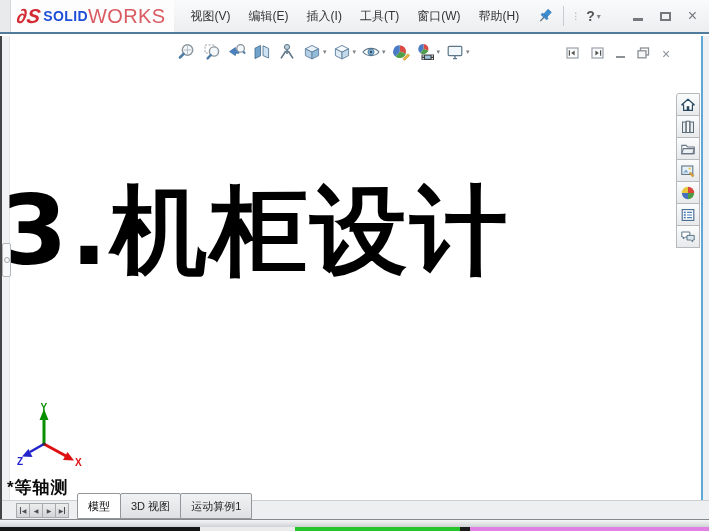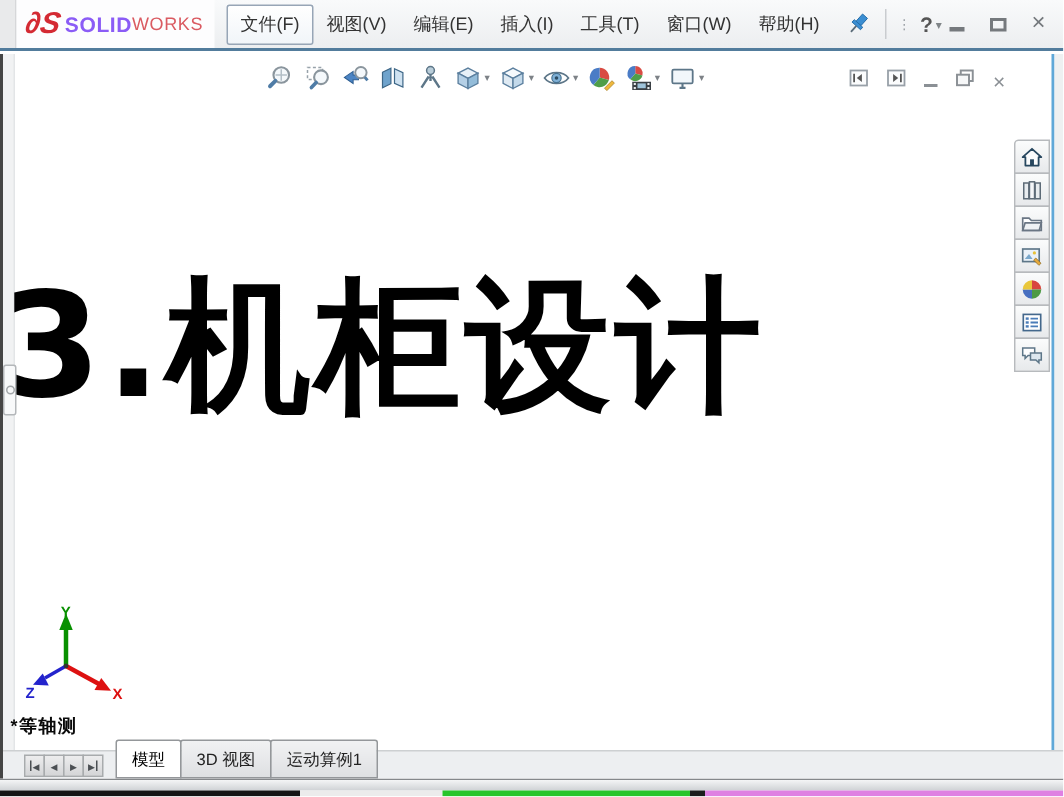--- a/index.html
+++ b/index.html
@@ -6,22 +6,22 @@
   .window{position:relative;width:709px;height:531px;background:#fff;
           font-family:"Liberation Sans",sans-serif;overflow:hidden;}
 
   
   .titlebar{position:absolute;top:0;left:0;right:0;height:34px;
             background:linear-gradient(#f9fafb,#eceef0);
             border-bottom:2px solid #527c9c;display:flex;align-items:center;box-sizing:border-box;}
   .corner-notch{width:10px;height:100%;background:#e9eaeb;border-right:1px solid #d6d7d9;}
   .logo{display:flex;align-items:center;padding:0 8px 0 6px;background:#fdfdfe;height:100%;}
   .logo-mark{color:#d42a33;font-style:italic;font-weight:bold;font-size:20px;transform:skewX(-10deg);}
-  .logo-solid{color:#8b5cf6;font-weight:bold;font-size:14px;letter-spacing:.4px;margin-left:3px;}
-  .logo-works{color:#da5a61;font-weight:400;font-size:12px;letter-spacing:.4px;}
+  .logo-solid{color:#1d4ed8;font-weight:bold;font-size:14px;letter-spacing:.4px;margin-left:3px;}
+  .logo-works{color:#da5a61;font-weight:400;font-size:20px;letter-spacing:.4px;}
   .menubar{display:flex;align-items:center;margin-left:8px;font-size:12px;color:#333;}
   .menu-item{padding:4px 8px;border:1px solid transparent;white-space:nowrap;cursor:default;}
   .menu-item.hl{border:1px solid #97a5b6;border-radius:2px;background:linear-gradient(#ffffff,#f1f5f9);}
   .pin-button{margin-left:8px;display:flex;align-items:center;}
   .tb-sep{width:1px;height:20px;background:#c9cccf;margin:0 7px 0 9px;}
   .grip{color:#9aa0a5;font-size:9px;margin-right:4px;}
   .help-button{font-size:14px;font-weight:bold;color:#555;margin:0 2px;}
   .caret{font-size:8px;color:#808588;}
   .win-controls{display:flex;align-items:center;gap:17px;margin-left:auto;margin-right:12px;}
   .glyph-min{width:10px;height:3px;background:#75797d;margin-top:7px;}
@@ -56,21 +56,21 @@
           border:1px solid #b7babd;margin-top:-1px;box-sizing:border-box;
           display:flex;align-items:center;justify-content:center;cursor:default;}
   .tp-btn.first{border-top-left-radius:3px;}
 
   
   .big-title{position:absolute;left:0;right:10px;top:146px;text-align:left;
              font-size:97px;line-height:1;font-weight:bold;color:#000;
              letter-spacing:3px;white-space:nowrap;font-family:"DejaVu Sans",sans-serif;}
 
   .triad{position:absolute;left:16px;top:366px;}
-  .view-name{position:absolute;left:7px;top:440px;font-size:12px;font-weight:bold;color:#0a0a0a;letter-spacing:1px;}
+  .view-name{position:absolute;left:7px;top:440px;font-size:17px;font-weight:bold;color:#0a0a0a;letter-spacing:1px;}
 
   
   .tabbar{position:absolute;left:0;right:0;top:500px;height:19px;background:#edeff1;
           border-top:1px solid #cdd0d2;display:flex;align-items:flex-end;box-sizing:border-box;z-index:10;}
   .tab-nav{display:flex;margin-left:17px;margin-bottom:1px;}
   .tab-nav-btn{width:14px;height:15px;font-size:6px;color:#4b4f53;
                background:linear-gradient(#ededee,#d4d5d7);border:1px solid #a8abad;margin-left:-1px;
                display:flex;align-items:center;justify-content:center;box-sizing:border-box;cursor:default;}
   .tab-nav-btn.endcap-l::before{content:"";width:1px;height:7px;background:#4b4f53;margin-right:1px;}
   .tab-nav-btn.endcap-r::after{content:"";width:1px;height:7px;background:#4b4f53;margin-left:1px;}
@@ -95,21 +95,20 @@
 <div class="window">
 
   <div class="titlebar">
     <div class="corner-notch"></div>
     <div class="logo">
       <span class="logo-mark">∂S</span>
       <span class="logo-solid">SOLID</span>
         <span class="logo-works">WORKS</span>
     </div>
     <div class="menubar">
-      <span class="menu-item hl">文件(F)</span>
       <span class="menu-item">视图(V)</span>
       <span class="menu-item">编辑(E)</span>
       <span class="menu-item">插入(I)</span>
       <span class="menu-item">工具(T)</span>
       <span class="menu-item">窗口(W)</span>
       <span class="menu-item">帮助(H)</span>
     </div>
     <span class="pin-button">
       <svg width="18" height="18" viewBox="0 0 18 18">
         <g transform="rotate(42 9 9)">

